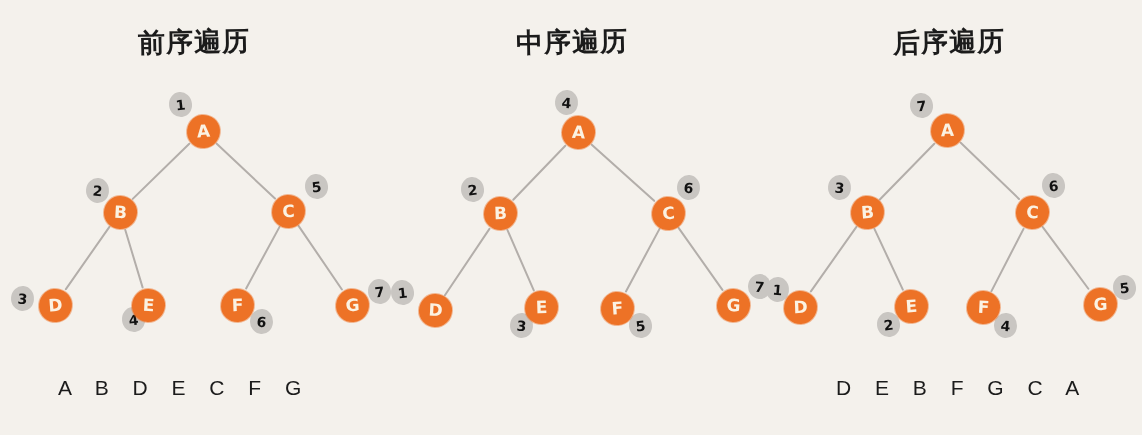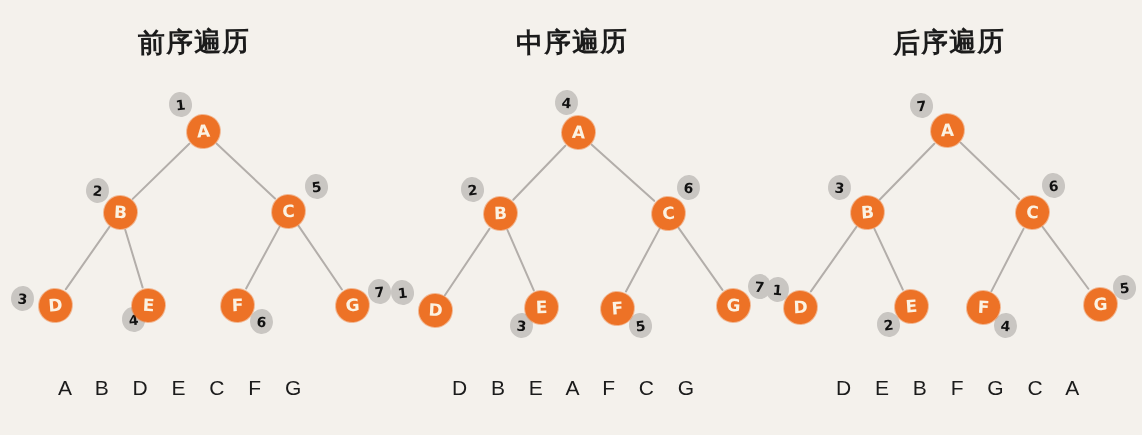--- a/index.html
+++ b/index.html
@@ -124,21 +124,20 @@
       <div class="badge tw2" style="left: 688px; top: 187px; background: rgb(201, 198, 194); color: rgb(18, 18, 18);">6</div>
       <div class="node tilt-a" style="left: 668px; top: 213px; background: rgb(237, 114, 38); color: rgb(251, 242, 226);">C</div>
       <div class="badge tw" style="left: 402px; top: 292px; background: rgb(201, 198, 194); color: rgb(18, 18, 18);">1</div>
       <div class="node tilt-b" style="left: 435px; top: 310px; background: rgb(237, 114, 38); color: rgb(251, 242, 226);">D</div>
       <div class="badge tw2" style="left: 521px; top: 325px; background: rgb(201, 198, 194); color: rgb(18, 18, 18);">3</div>
       <div class="node tilt-c" style="left: 541px; top: 307px; background: rgb(237, 114, 38); color: rgb(251, 242, 226);">E</div>
       <div class="badge tw" style="left: 640px; top: 325px; background: rgb(201, 198, 194); color: rgb(18, 18, 18);">5</div>
       <div class="node tilt-a" style="left: 617px; top: 308px; background: rgb(237, 114, 38); color: rgb(251, 242, 226);">F</div>
       <div class="badge tw2" style="left: 759px; top: 286px; background: rgb(201, 198, 194); color: rgb(18, 18, 18);">7</div>
       <div class="node tilt-b" style="left: 733px; top: 305px; background: rgb(237, 114, 38); color: rgb(251, 242, 226);">G</div>
-      <div class="seq" style="left: 452px; top: 376px;">D B E A F C G</div>
     </div>
     <div style="position: absolute; left: 0px; top: 0px; width: 100%; height: 100%;">
       <div class="panel-title" style="left: 893px; top: 24px;">后序遍历</div>
       <div class="edge" style="left: 934.779px; top: 141.526px; width: 79.56px; transform: rotate(134.293deg); background: rgb(179, 174, 170);"></div>
       <div class="edge" style="left: 959.595px; top: 141.15px; width: 83.1059px; transform: rotate(43.9708deg); background: rgb(179, 174, 170);"></div>
       <div class="edge" style="left: 856.914px; top: 225.301px; width: 81.2497px; transform: rotate(125.194deg); background: rgb(179, 174, 170);"></div>
       <div class="edge" style="left: 874.419px; top: 226.85px; width: 68.7882px; transform: rotate(64.9164deg); background: rgb(179, 174, 170);"></div>
       <div class="edge" style="left: 1023.98px; top: 226.553px; width: 71.8925px; transform: rotate(117.284deg); background: rgb(179, 174, 170);"></div>
       <div class="edge" style="left: 1042.4px; top: 225.073px; width: 79.4028px; transform: rotate(53.5308deg); background: rgb(179, 174, 170);"></div>
       <div class="badge tw" style="left: 921px; top: 105px; background: rgb(201, 198, 194); color: rgb(18, 18, 18);">7</div>

